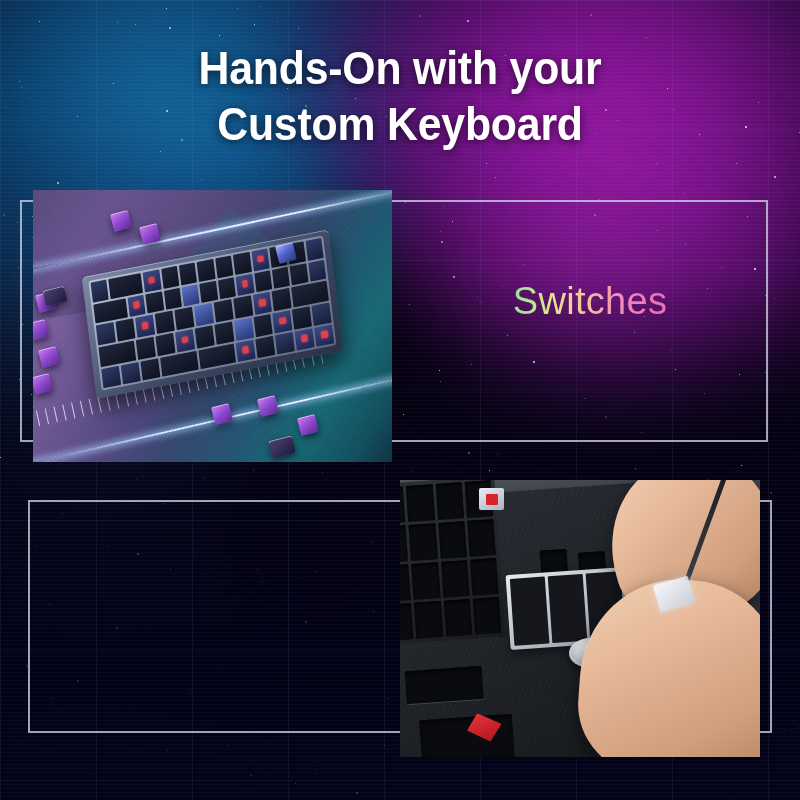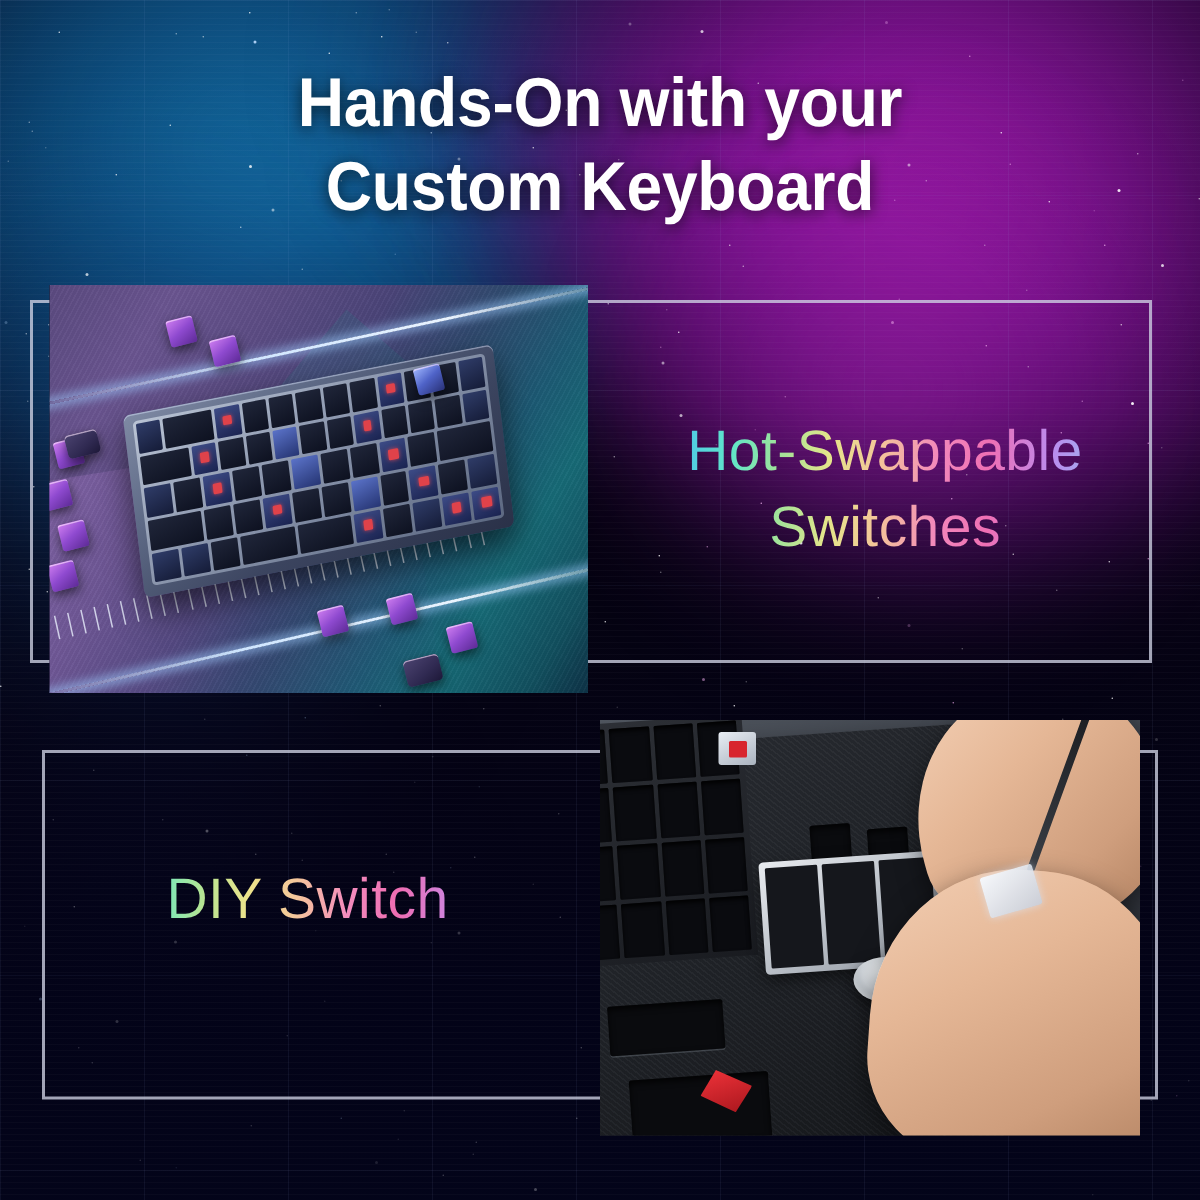--- a/index.html
+++ b/index.html
@@ -660,28 +660,26 @@
     <div class="sw-loose" style="left:0%;   top:68%;"></div>
     <div class="sw-loose" style="left:50%;  top:79%;"></div>
     <div class="sw-loose" style="left:63%;  top:76%;"></div>
     <div class="sw-loose" style="left:74%;  top:83%;"></div>
     <div class="sw-loose cap" style="left:3%;   top:36%; width:22px; height:16px;"></div>
     <div class="sw-loose cap" style="left:66%;  top:91%; width:24px; height:18px;"></div>
   </div>
 </div>
 
 <div class="grad-head" id="head-hotswap">
-  <span class="ln">Hot-Swappable</span>
   <span class="ln">Switches</span>
 </div>
 
 <div class="frame" id="frame-bot"></div>
 
 <div class="grad-head" id="head-lube">
-  <span class="ln">DIY Switch</span>
 </div>
 
 <div class="photo" id="photo-lube">
   <div class="ph-inner">
     <div class="desk"></div>
     <div class="foam">
       <div class="foam-tex"></div>
       <div class="pocket" style="left:6%;  top:62%; width:28%; height:12%;"></div>
       <div class="pocket" style="left:10%; top:80%; width:34%; height:16%;"></div>
       <div class="pocket" style="left:58%; top:22%; width:10%; height:12%;"></div>

